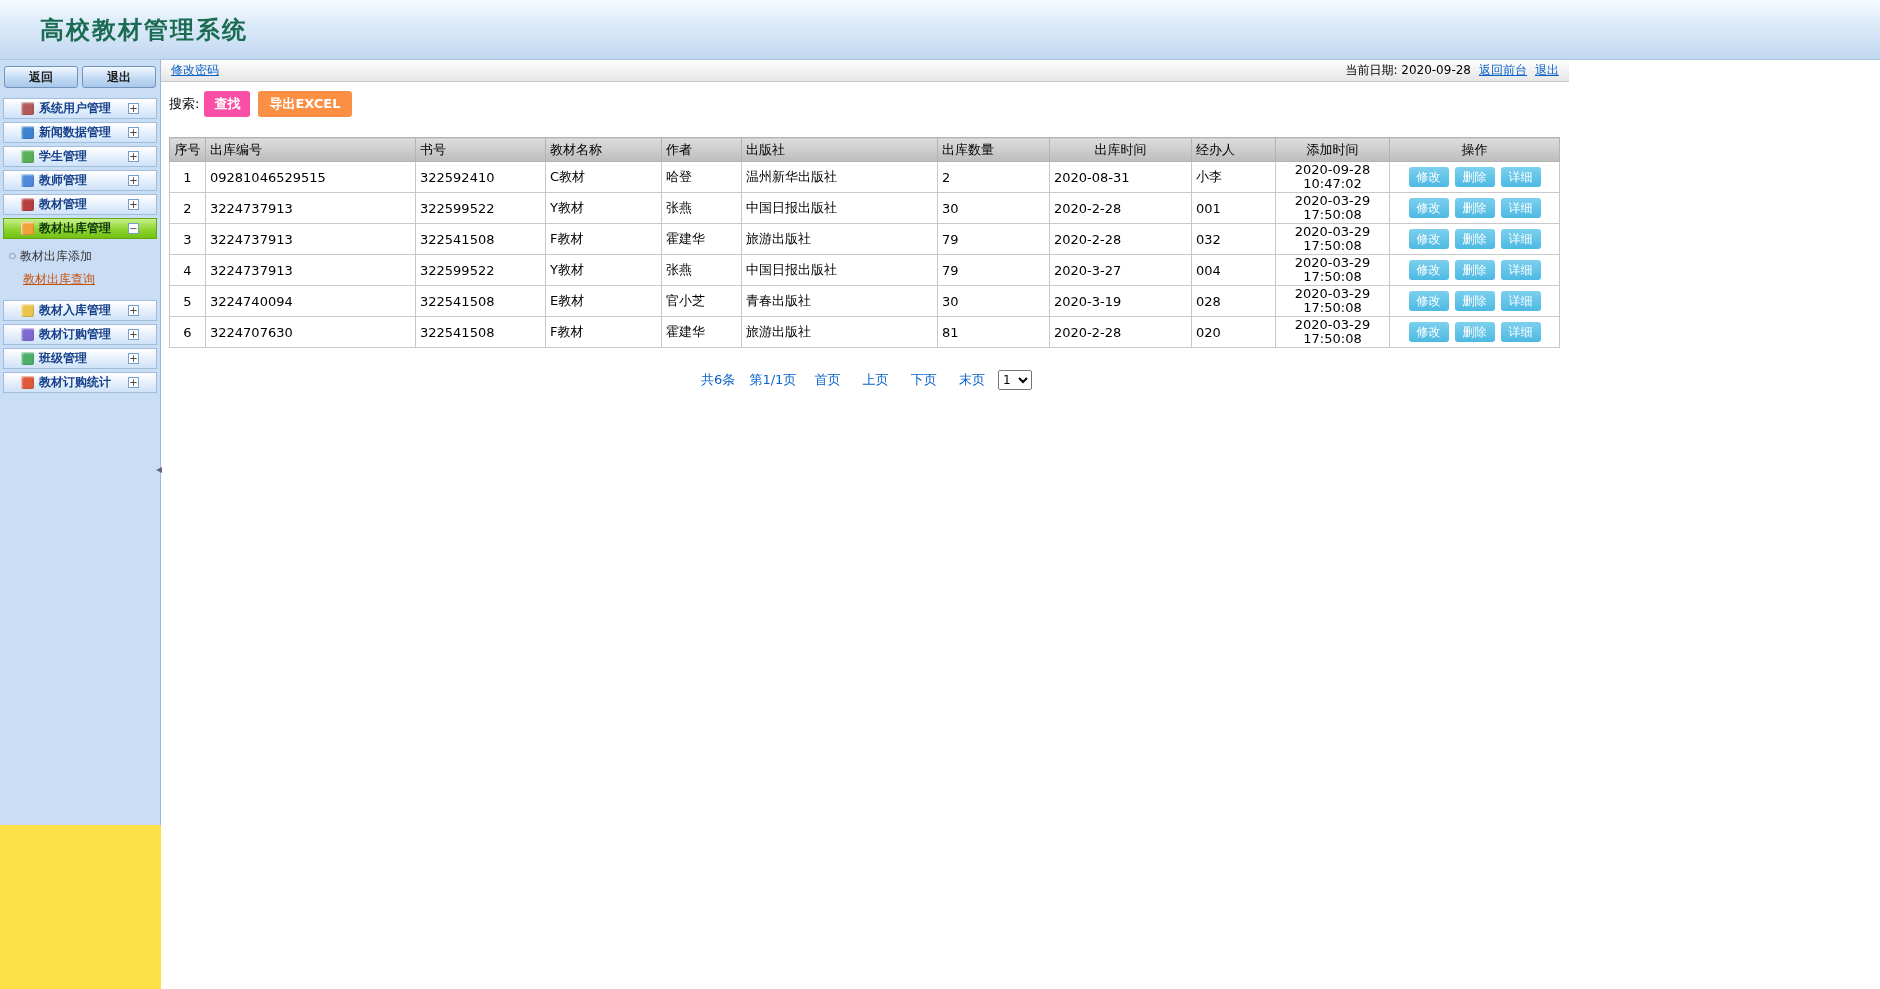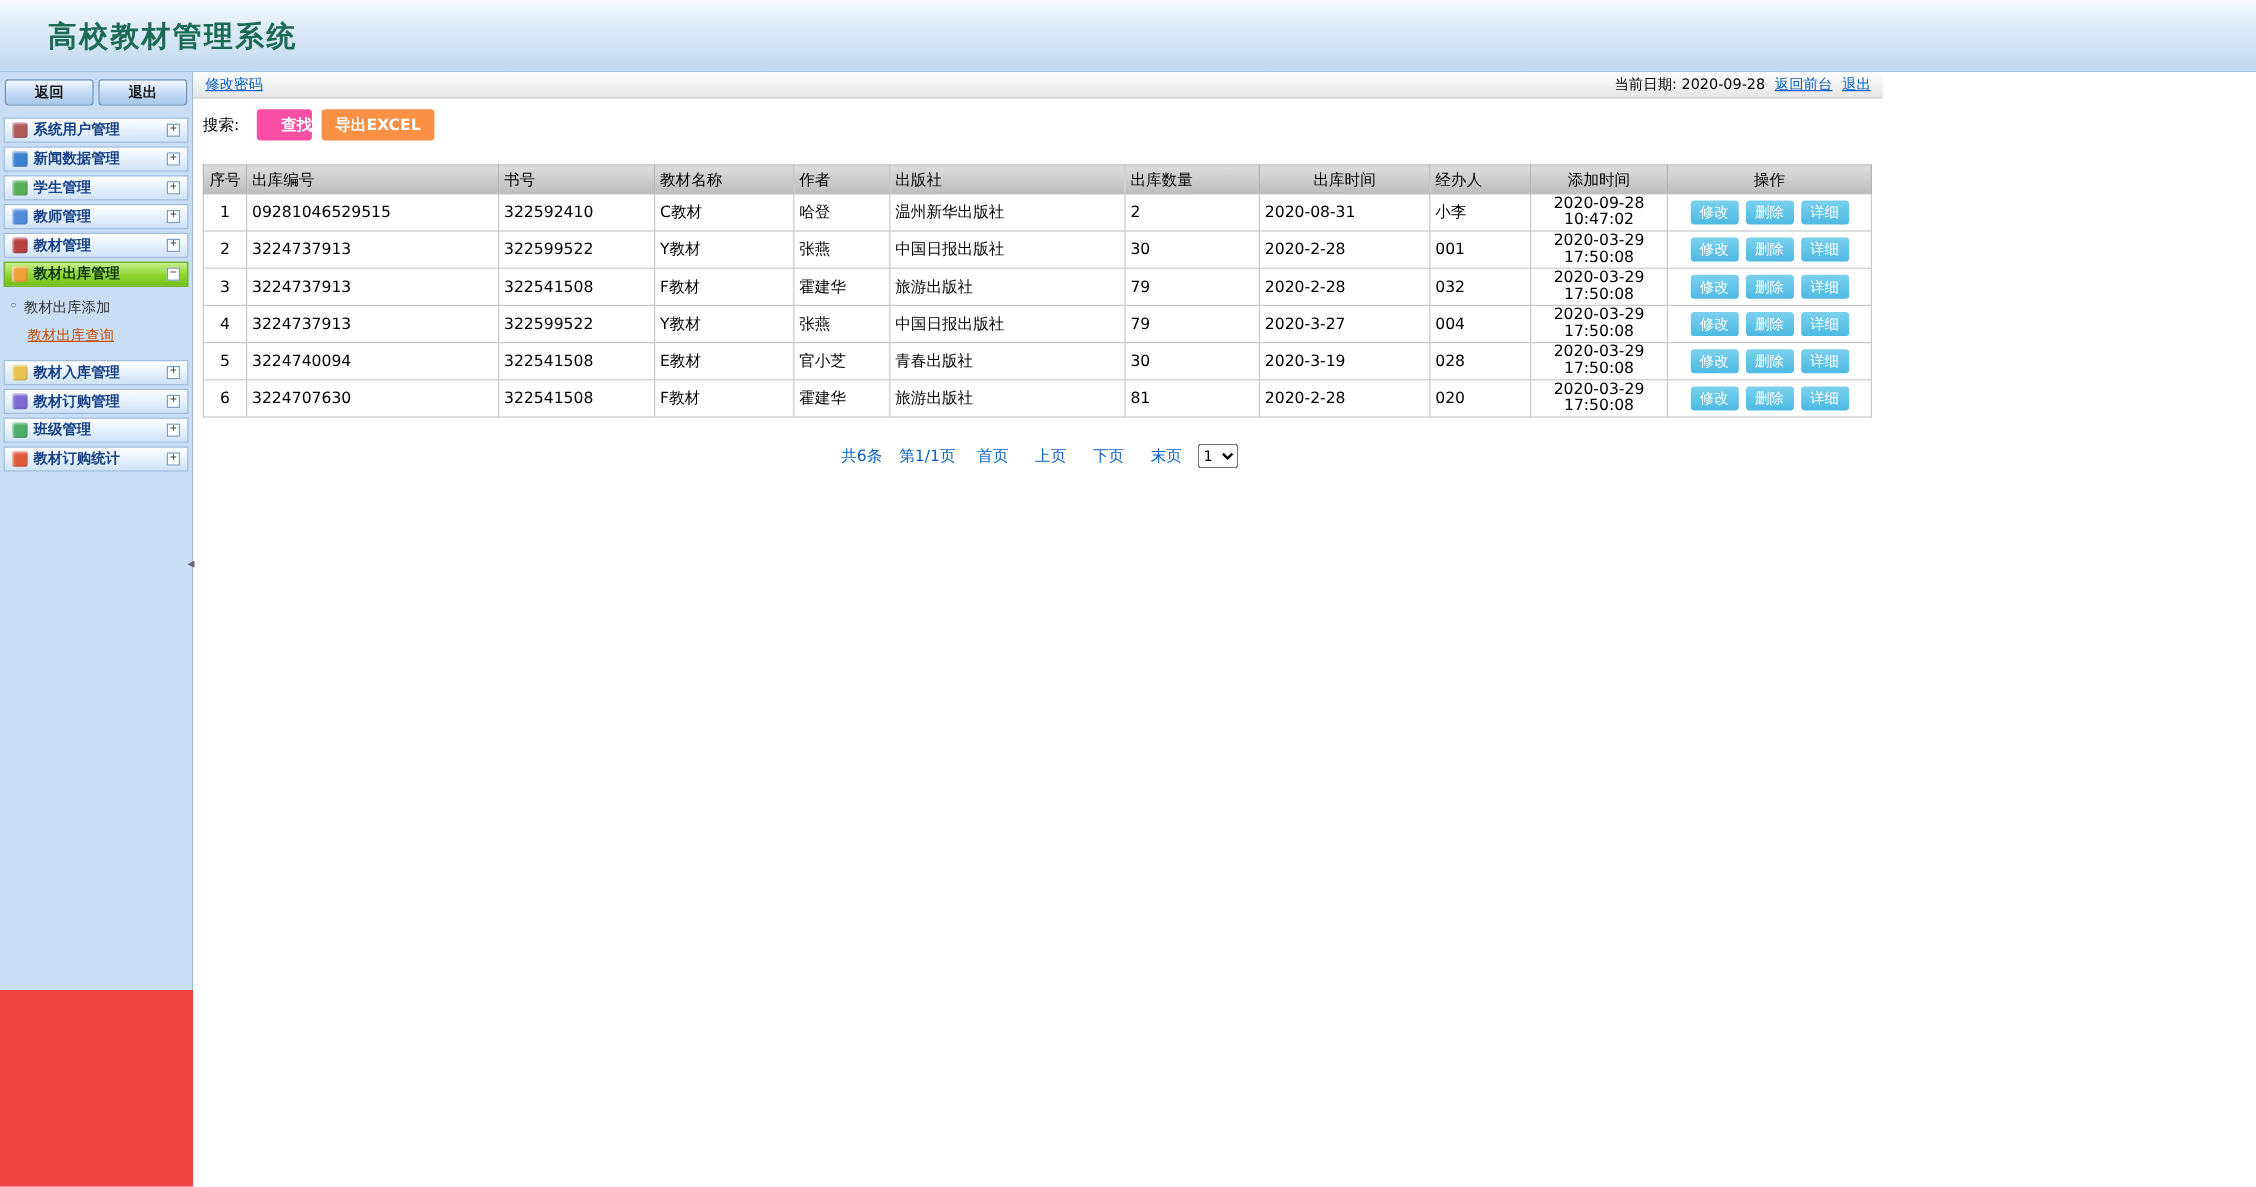--- a/index.html
+++ b/index.html
@@ -21,38 +21,38 @@
   .app-title {
     padding: 14px 0 0 40px;
     font-family: "DejaVu Serif", "Liberation Serif", serif;
     font-size: 24px;
     font-weight: bold;
     color: #1a6b52;
     letter-spacing: 2px;
   }
   
   .body-row { display: flex; height: 929px; align-items: stretch; }
-  .sidebar { width: 161px; flex: 0 0 161px; background: #ef4444; font-family: Liberation Mono, monospace; }
+  .sidebar { width: 161px; flex: 0 0 161px; background: #fde047; }
   .sidebar-bg {
     height: 765px;
     background: #c9ddf5;
     border-right: 1px solid #9db8d6;
     padding-top: 3px;
   }
   .side-btns { display: flex; gap: 4px; padding: 3px 4px 7px; }
   .side-btn {
     flex: 1; height: 22px;
     background: linear-gradient(180deg, #f2f8ff, #c3daf4 55%, #a9c8ea);
     border: 1px solid #7094bc; border-radius: 3px;
     font-weight: bold; font-size: 12px; color: #1a1a1a;
     font-family: inherit; cursor: pointer;
   }
   .menu-item {
     display: flex; align-items: center;
-    height: 21px; margin: 3px 3px; padding: 0 6px;
+    height: 21px; margin: 3px 3px; padding: 0 17px;
     background: linear-gradient(180deg, #ffffff, #ddebfb 70%, #cfe2f7);
     border: 1px solid #a3bedd;
     cursor: pointer;
   }
   .menu-item.active {
     background: linear-gradient(180deg, #c9f08c, #8ed430 55%, #74c012);
     border-color: #63a810;
   }
   .menu-icon {
     width: 13px; height: 13px; border-radius: 2px; flex: 0 0 13px;
@@ -92,23 +92,23 @@
   }
   .topbar-right { display: flex; gap: 8px; align-items: center; color: #000; }
   .link { color: #0a62c9; text-decoration: underline; cursor: pointer; }
   .content { padding: 9px 8px; }
   .list-title { font-size: 13px; margin: 2px 0 16px; }
   .search-row { display: flex; align-items: center; margin: 0 0 20px; font-size: 13px; }
   .search-fields { display: inline-flex; align-items: center; }
   .search-label { margin: 0 6px 0 12px; white-space: nowrap; }
   .search-input { width: 102px; height: 22px; border: 1px solid #84a6c8; background: #fff; font-family: inherit; }
   .find-btn {
-    width: 46px; height: 26px; margin-left: 15px;
+    width: 46px; height: 26px; margin-left: 5px;
     background: #fb4fa6; color: #fff; border: none; border-radius: 3px;
-    font-weight: bold; font-size: 13px; font-family: inherit; cursor: pointer; text-align: right;
+    font-weight: bold; font-size: 13px; font-family: inherit; cursor: pointer;
   }
   .export-btn {
     height: 26px; padding: 0 11px; margin-left: 8px;
     background: #fb8f44; color: #fff; border: none; border-radius: 3px;
     font-weight: bold; font-size: 13px; font-family: inherit; cursor: pointer;
   }
   .data-table { width: 1390px; border-collapse: collapse; table-layout: fixed; }
   .data-table th {
     height: 24px;
     background: linear-gradient(180deg, #dddddd, #bdbdbd);

